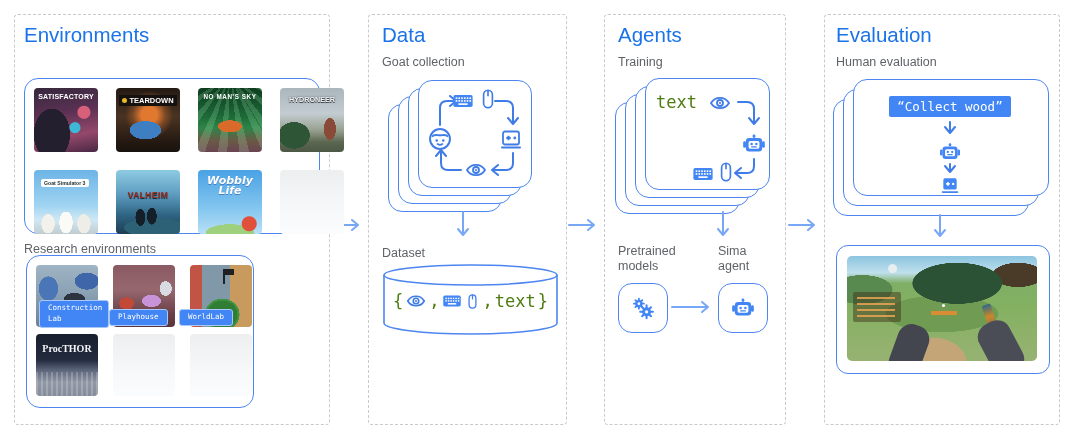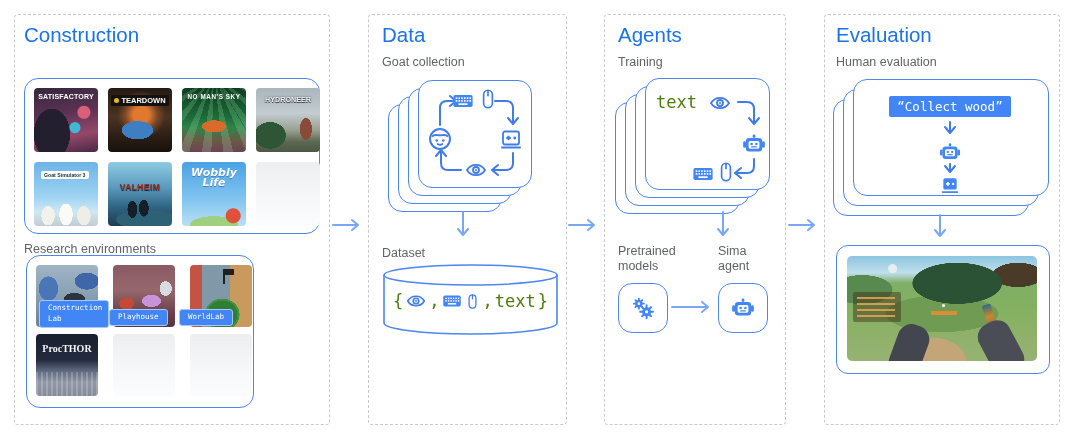--- a/index.html
+++ b/index.html
@@ -11,21 +11,21 @@
   #p-agents{left:604px;top:14px;width:180px;height:409px;}
   #p-eval{left:824px;top:14px;width:234px;height:409px;}
 
   .panel-title{position:absolute;font-size:20.5px;line-height:21px;font-weight:500;color:#1a73e8;}
   .sub{position:absolute;font-size:12.5px;line-height:15px;color:#5f6368;}
 
   .bluebox{position:absolute;background:#fff;border:1.6px solid #4d86f0;border-radius:14px;}
   .card{position:absolute;background:#fff;border:1.6px solid #4d86f0;border-radius:14px;}
 
   .grid{position:absolute;display:grid;}
-  #commercial-grid{left:34px;top:88px;grid-template-columns:repeat(4,64px);grid-auto-rows:64px;gap:10px;}
+  #commercial-grid{left:34px;top:88px;grid-template-columns:repeat(4,64px);grid-auto-rows:64px;gap:18px;}
   #research-grid{left:36px;top:265px;grid-template-columns:repeat(3,62px);grid-auto-rows:62px;gap:7px 15px;}
   .tile{position:relative;border-radius:4px;overflow:hidden;}
   .art{position:absolute;left:0;right:0;text-align:center;color:#fff;font-weight:700;}
 
   .g-satisfactory{background:
     radial-gradient(circle at 78% 38%, #d8607a 0 6px, transparent 7px),
     radial-gradient(circle at 64% 62%, #3fb8d8 0 5px, transparent 6px),
     radial-gradient(ellipse 30px 42px at 28% 72%, #241f2e 0 60%, transparent 61%),
     linear-gradient(170deg,#35283c 0%,#5c3154 40%,#94486a 72%,#4a2844 100%);}
   .g-satisfactory .art{top:5px;font-size:7px;letter-spacing:.2px;font-weight:800;}
@@ -215,21 +215,21 @@
   <svg class="arrow" style="left:331px;top:217px" width="34" height="16">
       <path d="M2 8 H27 M21 3 l6 5 -6 5" fill="none" stroke="#78a7f6" stroke-width="2" stroke-linecap="round" stroke-linejoin="round"></path>
     </svg>
   <svg class="arrow" style="left:567px;top:217px" width="34" height="16">
       <path d="M2 8 H27 M21 3 l6 5 -6 5" fill="none" stroke="#78a7f6" stroke-width="2" stroke-linecap="round" stroke-linejoin="round"></path>
     </svg>
   <svg class="arrow" style="left:787px;top:217px" width="34" height="16">
       <path d="M2 8 H27 M21 3 l6 5 -6 5" fill="none" stroke="#78a7f6" stroke-width="2" stroke-linecap="round" stroke-linejoin="round"></path>
     </svg>
 
-  <div class="panel-title abs" style="left:24px;top:24px">Construction</div>
+  <div class="panel-title abs" style="left:24px;top:24px">Environments</div>
   <div class="bluebox" style="left:24px;top:78px;width:294px;height:154px"></div>
   <div class="grid" id="commercial-grid">
       <div class="tile g-satisfactory">
         <div class="art">SATISFACTORY</div>
       </div>
       <div class="tile g-teardown">
         <div class="art">TEARDOWN</div>
       </div>
       <div class="tile g-nms">
         <div class="art">NO MAN'S SKY</div>

